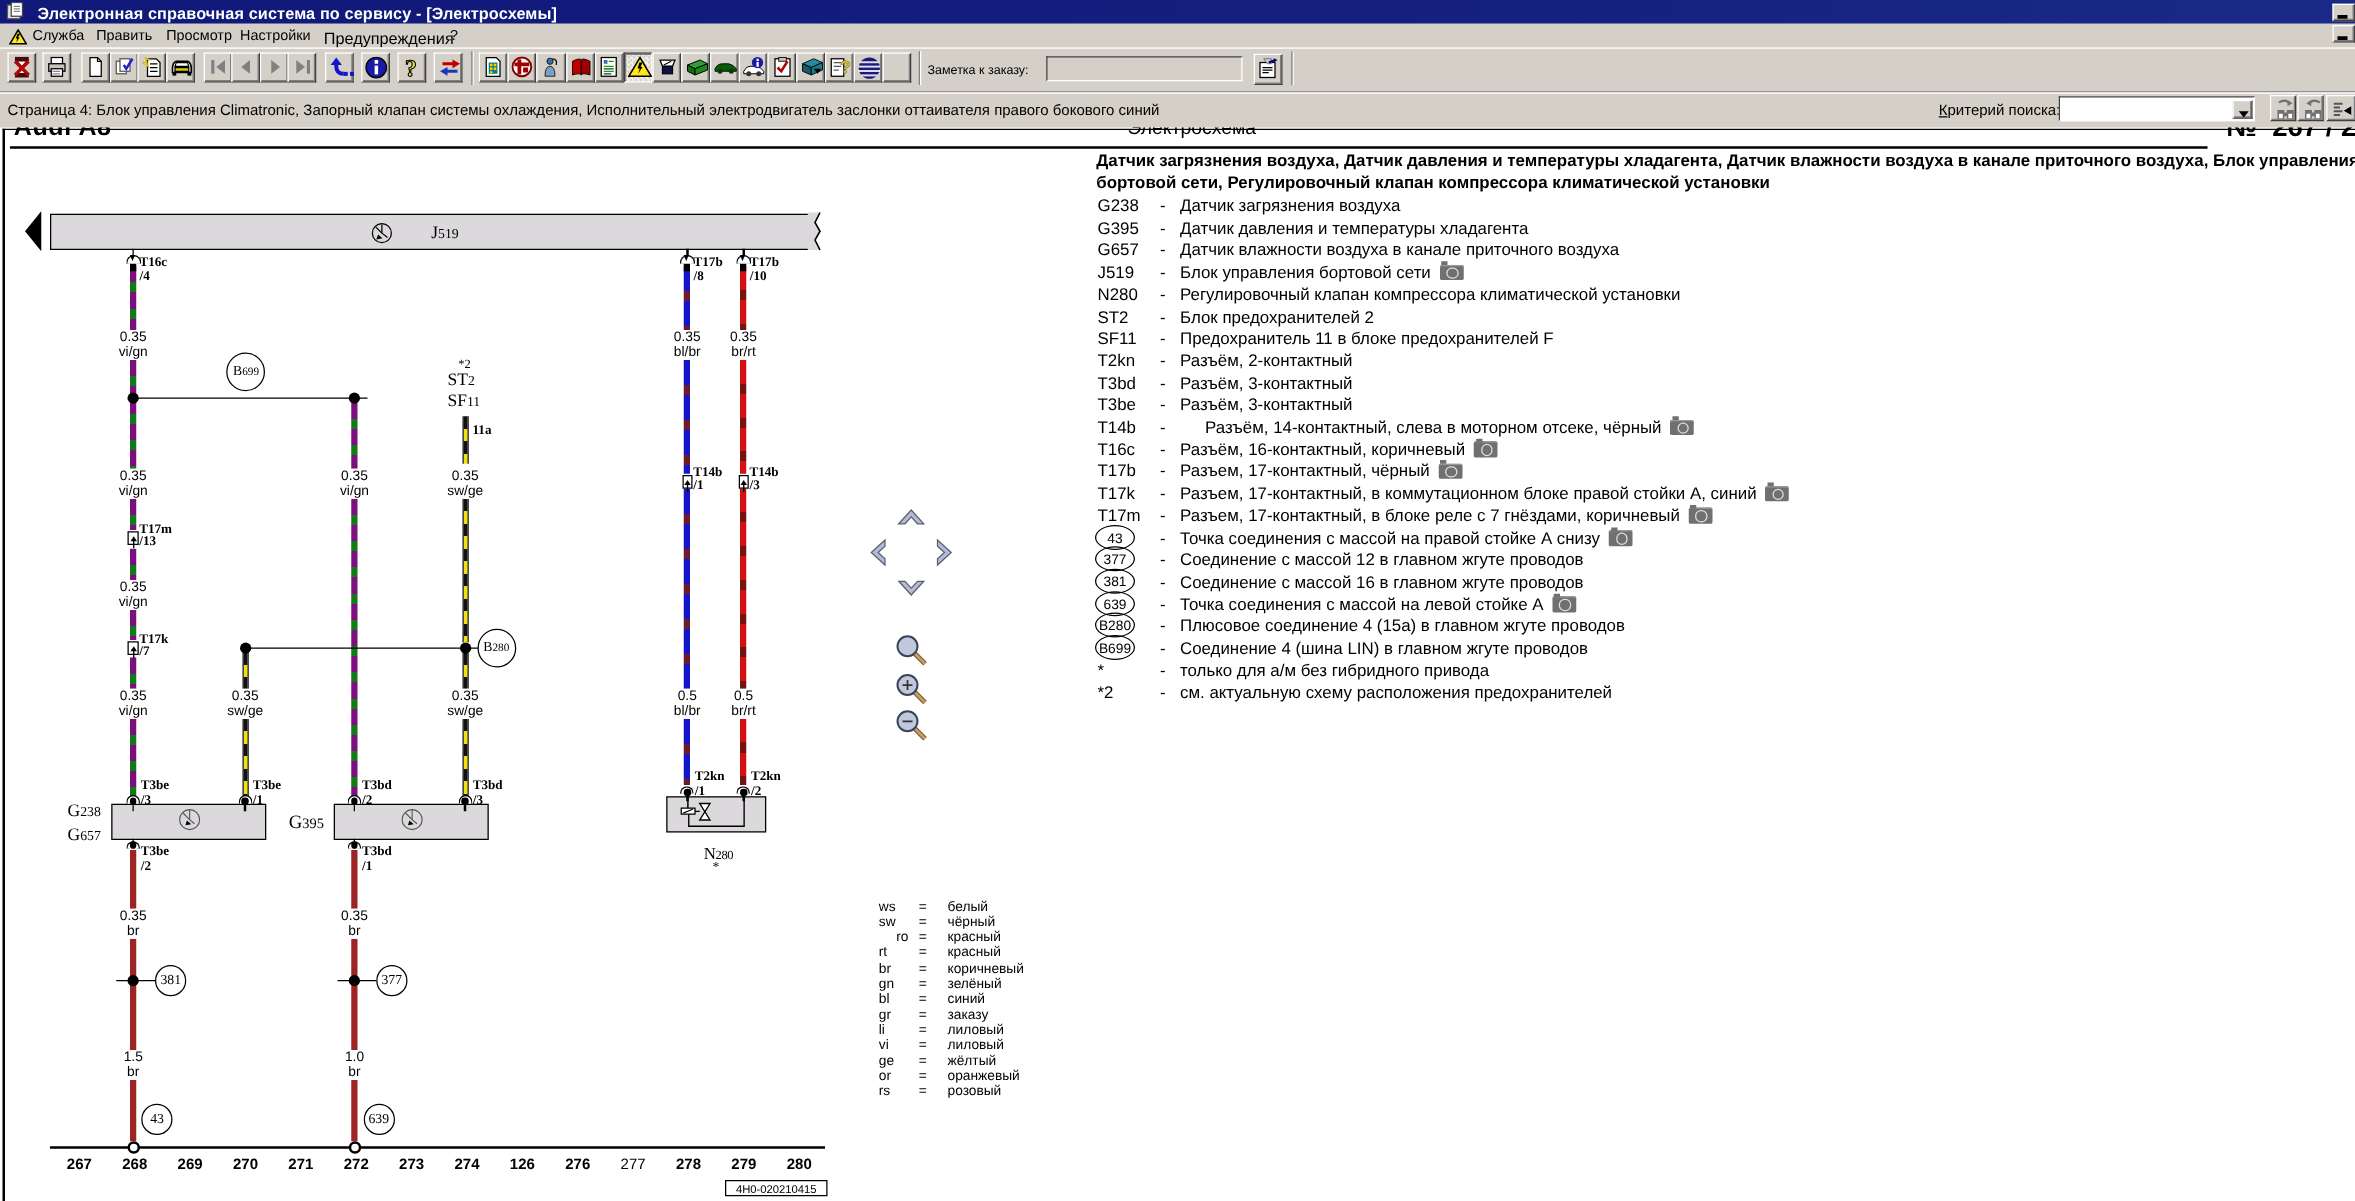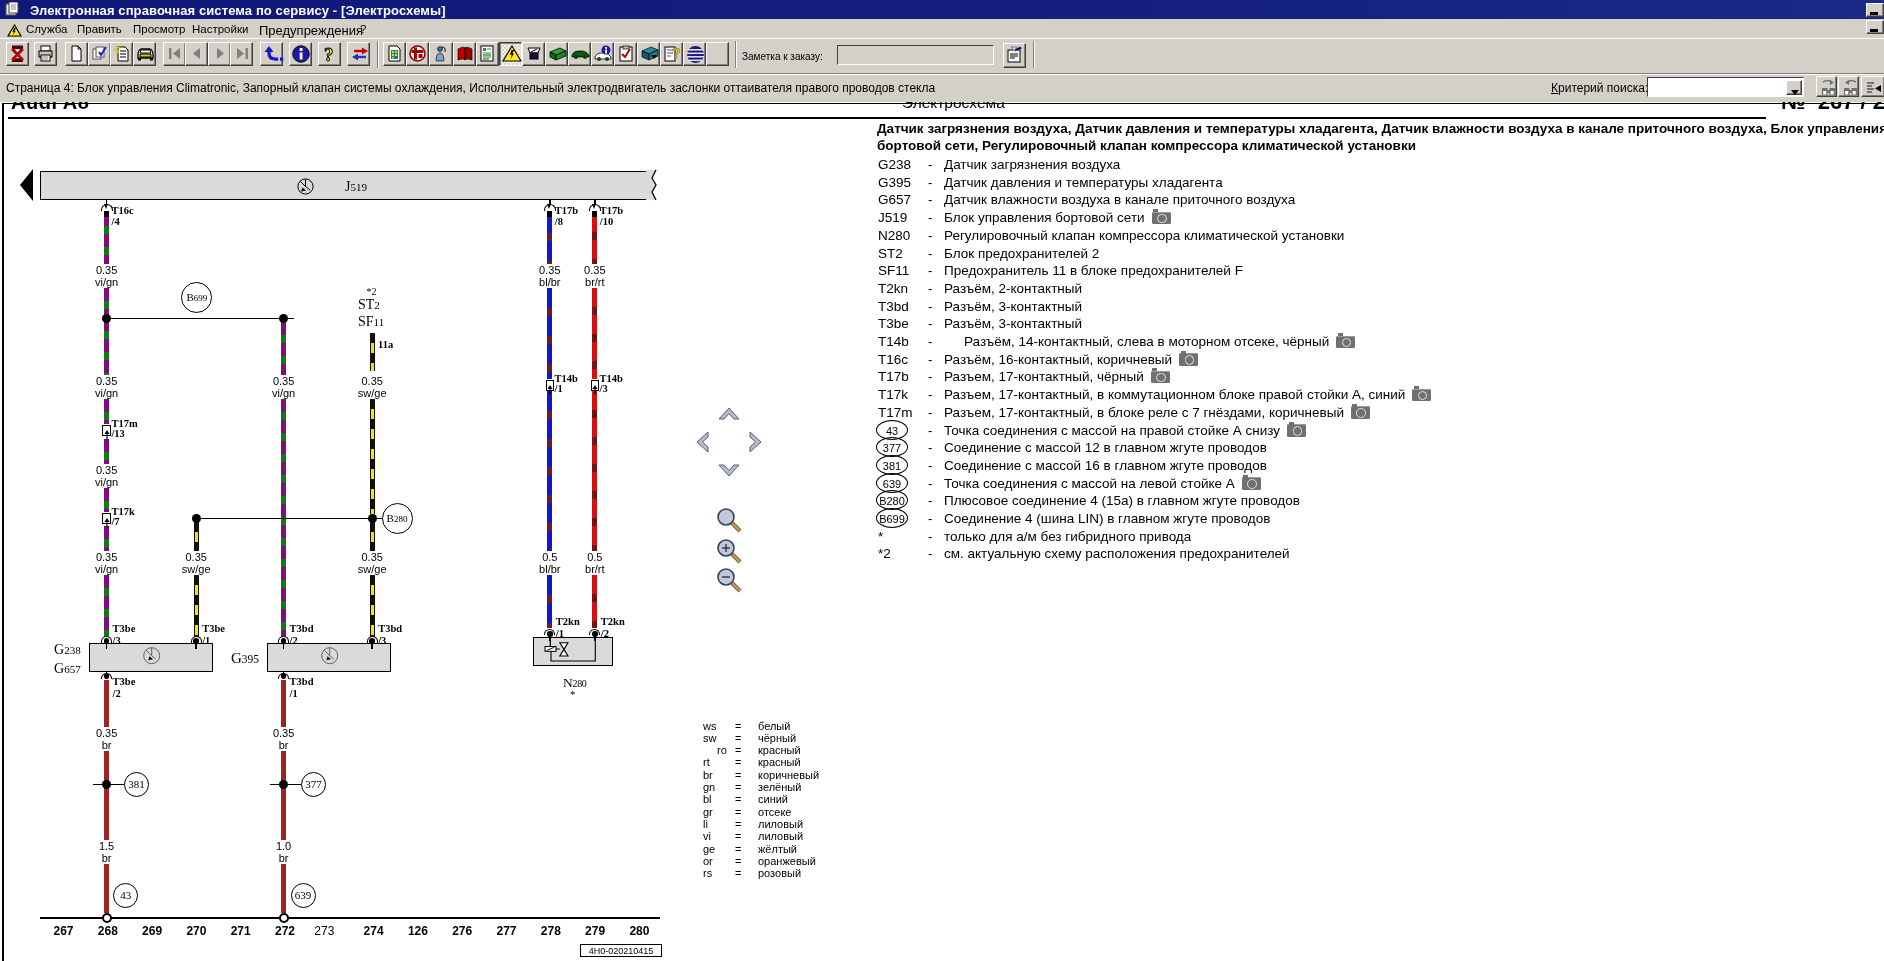--- a/index.html
+++ b/index.html
@@ -227,25 +227,25 @@
 <div class="circ" style="left:290.5px;top:883.1px;width:25px;height:25px;font-size:11px;line-height:23px">639</div>
 <div class="abs" style="left:40px;top:917.3px;width:620px;height:1.5px;background:#000"></div>
 <div class="abs" style="left:101.6px;top:913px;width:10px;height:10px;border:2px solid #000;border-radius:50%;background:#fff"></div>
 <div class="abs" style="left:278.6px;top:913px;width:10px;height:10px;border:2px solid #000;border-radius:50%;background:#fff"></div>
 <div class="abs" style="left:48.5px;top:924px;width:30px;text-align:center;font-size:12px;font-weight:bold">267</div>
 <div class="abs" style="left:92.8px;top:924px;width:30px;text-align:center;font-size:12px;font-weight:bold">268</div>
 <div class="abs" style="left:137.1px;top:924px;width:30px;text-align:center;font-size:12px;font-weight:bold">269</div>
 <div class="abs" style="left:181.4px;top:924px;width:30px;text-align:center;font-size:12px;font-weight:bold">270</div>
 <div class="abs" style="left:225.7px;top:924px;width:30px;text-align:center;font-size:12px;font-weight:bold">271</div>
 <div class="abs" style="left:270.0px;top:924px;width:30px;text-align:center;font-size:12px;font-weight:bold">272</div>
-<div class="abs" style="left:314.3px;top:924px;width:30px;text-align:left;font-size:12px;font-weight:normal">273</div>
+<div class="abs" style="left:314.3px;top:924px;width:30px;text-align:center;font-size:12px;font-weight:bold">273</div>
 <div class="abs" style="left:358.6px;top:924px;width:30px;text-align:center;font-size:12px;font-weight:bold">274</div>
 <div class="abs" style="left:402.9px;top:924px;width:30px;text-align:center;font-size:12px;font-weight:bold">126</div>
 <div class="abs" style="left:447.2px;top:924px;width:30px;text-align:center;font-size:12px;font-weight:bold">276</div>
-<div class="abs" style="left:491.5px;top:924px;width:30px;text-align:center;font-size:12px;font-weight:bold">277</div>
+<div class="abs" style="left:491.5px;top:924px;width:30px;text-align:center;font-size:12px;font-weight:normal">277</div>
 <div class="abs" style="left:535.8px;top:924px;width:30px;text-align:center;font-size:12px;font-weight:bold">278</div>
 <div class="abs" style="left:580.1px;top:924px;width:30px;text-align:center;font-size:12px;font-weight:bold">279</div>
 <div class="abs" style="left:624.4px;top:924px;width:30px;text-align:center;font-size:12px;font-weight:bold">280</div>
 <div class="abs" style="left:580px;top:943.5px;width:82px;height:13px;border:1.2px solid #000;font-size:9px;text-align:center;line-height:12px">4H0-020210415</div>
 <svg class="abs" style="left:688px;top:398px" width="90" height="90">
 <g stroke="#5a6070" stroke-width="1" fill="#b4bad4">
 <polygon points="31,21 41,10 51,21 46,21 41,15.5 36,21"></polygon>
 <polygon points="31,10.5 41,0 51,10.5 46,10.5 41,5 36,10.5" transform="translate(0,10)" opacity="0"></polygon>
 <polygon points="20,34 9,44 20,54 20,49 14.5,44 20,39"></polygon>
 <polygon points="62,34 73,44 62,54 62,49 67.5,44 62,39"></polygon>
@@ -356,21 +356,21 @@
 <div class="lg" style="left:735px;top:768.7px">=</div>
 <div class="lg" style="left:758px;top:768.7px">коричневый</div>
 <div class="lg" style="left:703px;top:781.0px">gn</div>
 <div class="lg" style="left:735px;top:781.0px">=</div>
 <div class="lg" style="left:758px;top:781.0px">зелёный</div>
 <div class="lg" style="left:703px;top:793.3px">bl</div>
 <div class="lg" style="left:735px;top:793.3px">=</div>
 <div class="lg" style="left:758px;top:793.3px">синий</div>
 <div class="lg" style="left:703px;top:805.6px">gr</div>
 <div class="lg" style="left:735px;top:805.6px">=</div>
-<div class="lg" style="left:758px;top:805.6px">отсеке</div>
+<div class="lg" style="left:758px;top:805.6px">заказу</div>
 <div class="lg" style="left:703px;top:817.9px">li</div>
 <div class="lg" style="left:735px;top:817.9px">=</div>
 <div class="lg" style="left:758px;top:817.9px">лиловый</div>
 <div class="lg" style="left:703px;top:830.2px">vi</div>
 <div class="lg" style="left:735px;top:830.2px">=</div>
 <div class="lg" style="left:758px;top:830.2px">лиловый</div>
 <div class="lg" style="left:703px;top:842.5px">ge</div>
 <div class="lg" style="left:735px;top:842.5px">=</div>
 <div class="lg" style="left:758px;top:842.5px">жёлтый</div>
 <div class="lg" style="left:703px;top:854.8px">or</div>
@@ -637,21 +637,21 @@
         <line x1="4" y1="10" x2="12" y2="10" stroke="#000"></line>
         <line x1="4" y1="12" x2="9" y2="12" stroke="#000"></line>
         <path d="M5 1 L11 1 L11 5 L8 5 Z" fill="#d0d0d0" stroke="#555" stroke-width=".6"></path>
         <path d="M9 4 L14 2" stroke="#00007a" stroke-width="1.6"></path>
         <polygon points="13,0.5 16,2 13,4" fill="#00007a"></polygon>
       </svg></div>
   </div>
 <div class="sep" style="left:1033px;top:41px;height:27px"></div>
 
 <div class="abs" style="left:0;top:74px;width:1884px;height:27.5px;background:#d4d0c8;border-top:1px solid #fff"></div>
-<div class="abs" style="left:6px;top:81px;font-size:12px">Страница 4: Блок управления Climatronic, Запорный клапан системы охлаждения, Исполнительный электродвигатель заслонки оттаивателя правого проводов стекла</div>
+<div class="abs" style="left:6px;top:81px;font-size:12px">Страница 4: Блок управления Climatronic, Запорный клапан системы охлаждения, Исполнительный электродвигатель заслонки оттаивателя правого бокового синий</div>
 <div class="abs" style="left:1551px;top:81px;font-size:12px"><span style="text-decoration:underline">К</span>ритерий поиска:</div>
 <div class="abs" style="left:1647px;top:77px;width:157px;height:20px;background:#fff;border-top:1.5px solid #404040;border-left:1.5px solid #404040;border-bottom:1.5px solid #fff;border-right:1.5px solid #fff"></div>
 
 <div class="btn" style="left:1786px;top:79.5px;width:16px;height:15px">
     <div class="abs" style="left:2px;top:2px"><svg width="12" height="11">
         <polygon points="2,4 10,4 6,9" fill="#000"></polygon>
       </svg></div>
   </div>
 <div class="btn" style="left:1815.5px;top:76px;width:21px;height:21px">
     <div class="abs" style="left:2px;top:2px"><svg width="19" height="19">

